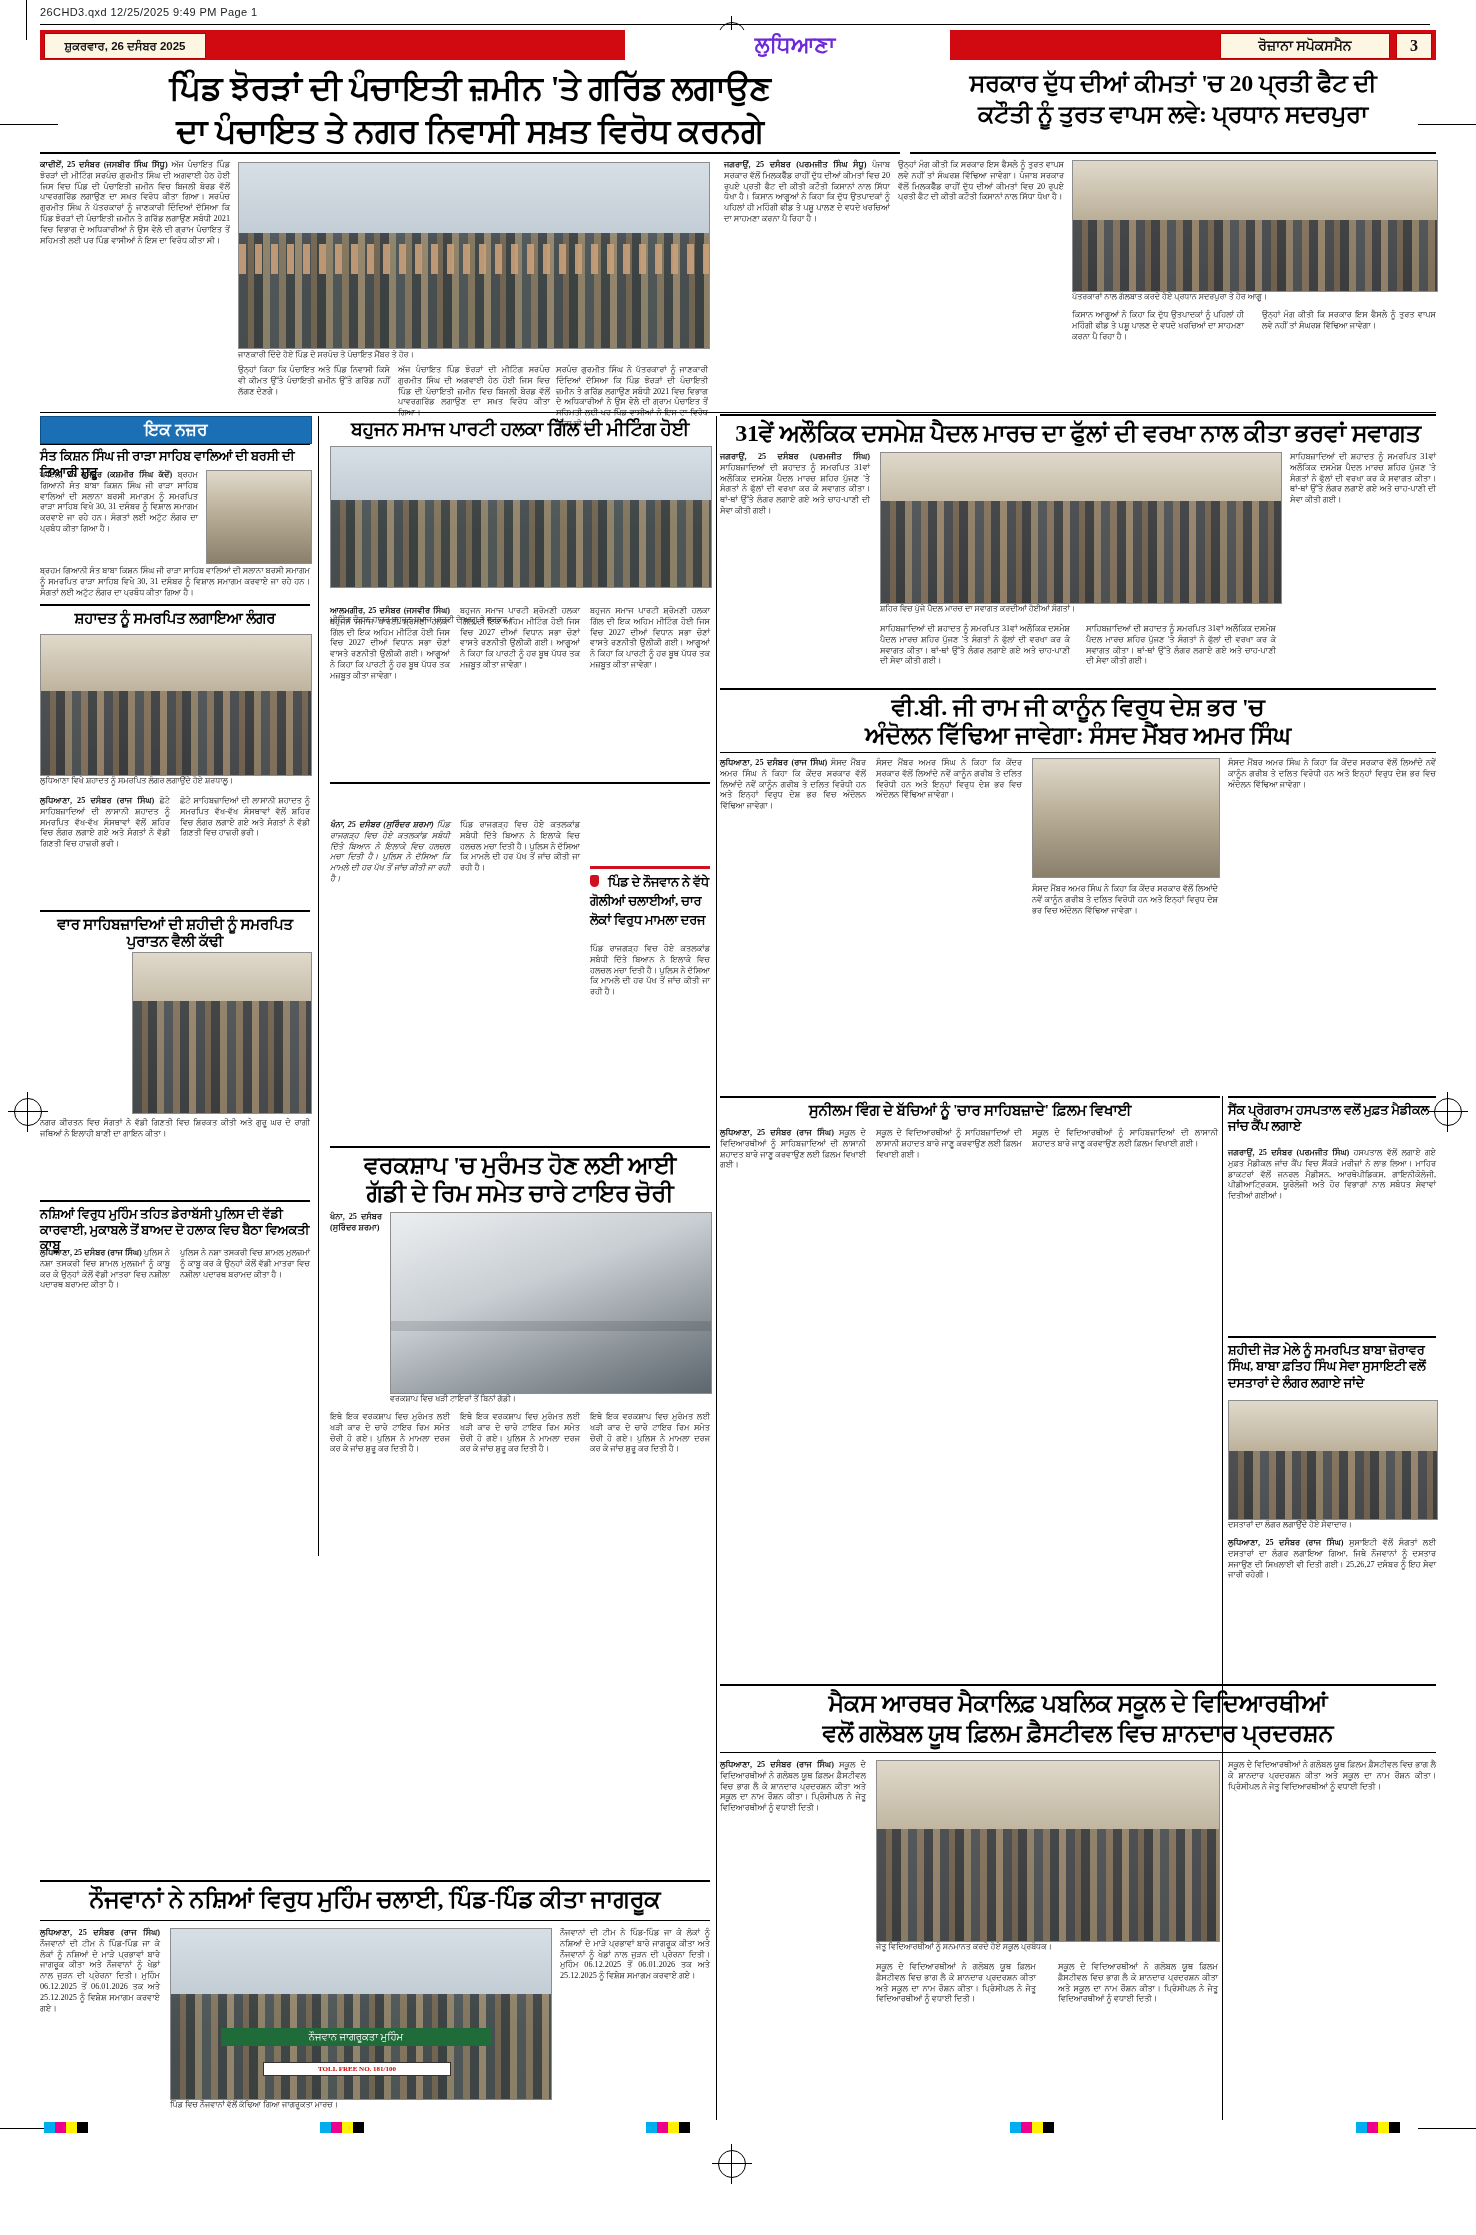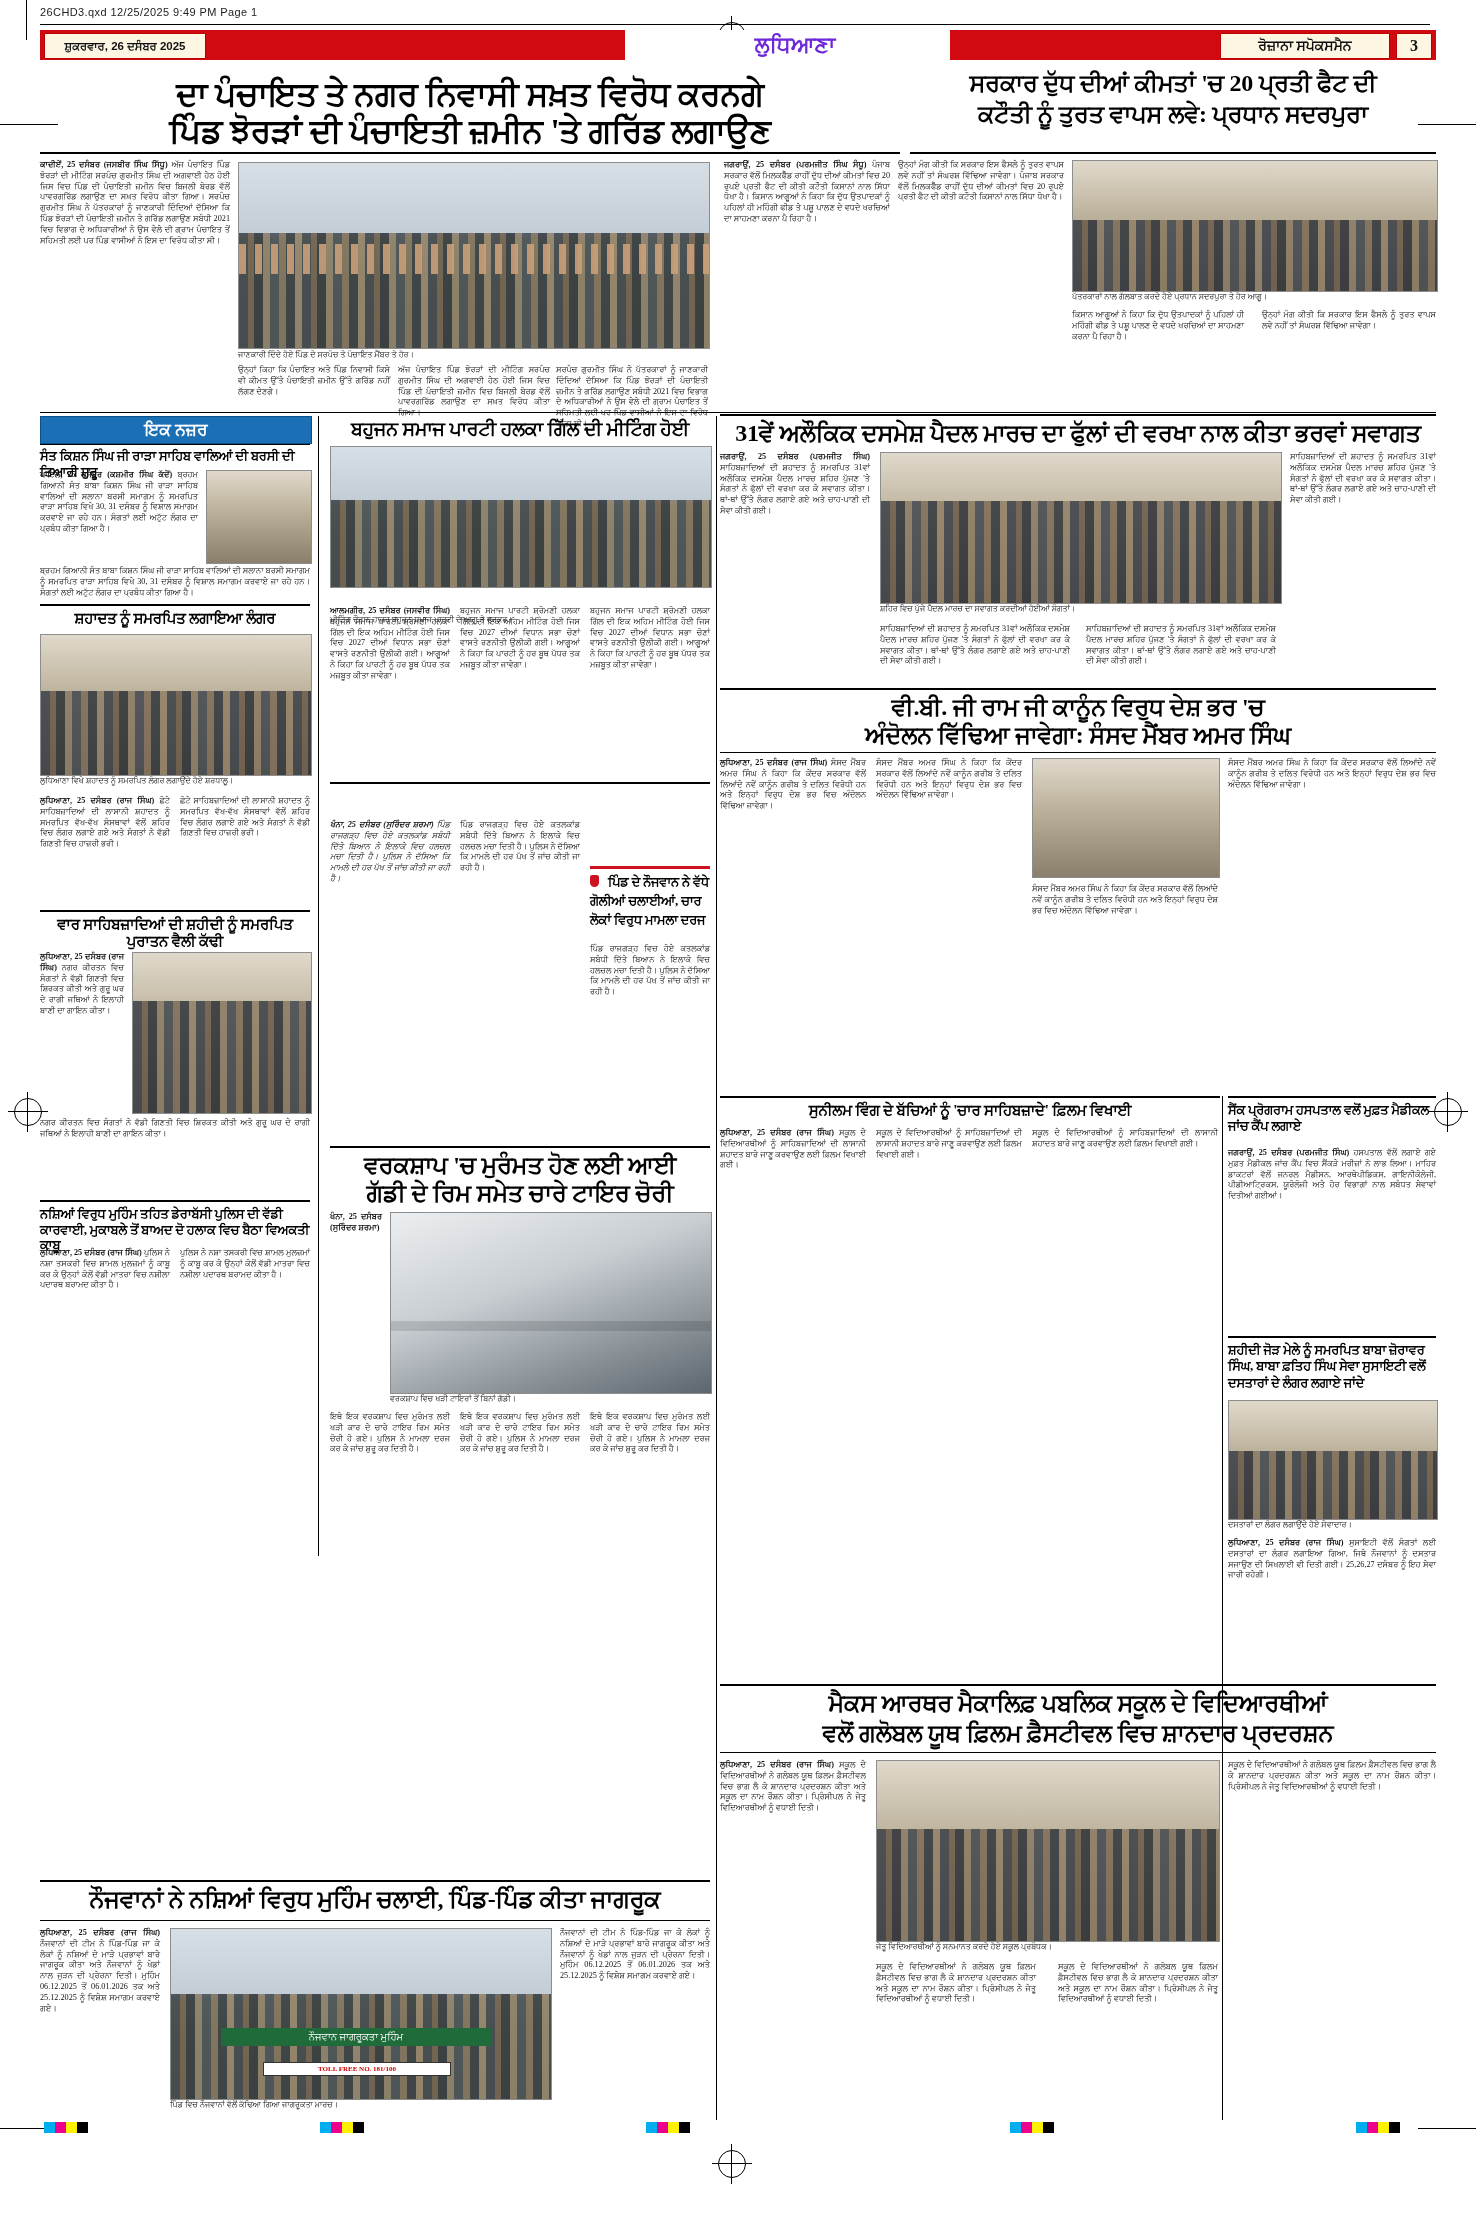--- a/index.html
+++ b/index.html
@@ -121,22 +121,22 @@
     </div>
     <div class="mast-brand">
       <span>ਰੋਜ਼ਾਨਾ ਸਪੋਕਸਮੈਨ</span>
     </div>
     <div class="mast-page">
       <span>3</span>
     </div>
   </div>
 
   <div style="position:absolute;left:40px;top:70px;width:860px;">
+    <div class="hl hl-xl" style="text-align:center;">ਪਿੰਡ ਝੋਰੜਾਂ ਦੀ ਪੰਚਾਇਤੀ ਜ਼ਮੀਨ 'ਤੇ ਗਰਿੱਡ ਲਗਾਉਣ</div>
     <div class="hl hl-xl" style="text-align:center;margin-top:6px;">ਦਾ ਪੰਚਾਇਤ ਤੇ ਨਗਰ ਨਿਵਾਸੀ ਸਖ਼ਤ ਵਿਰੋਧ ਕਰਨਗੇ</div>
-    <div class="hl hl-xl" style="text-align:center;">ਪਿੰਡ ਝੋਰੜਾਂ ਦੀ ਪੰਚਾਇਤੀ ਜ਼ਮੀਨ 'ਤੇ ਗਰਿੱਡ ਲਗਾਉਣ</div>
   </div>
 
   <div style="position:absolute;left:910px;top:70px;width:526px;">
     <div class="hl hl-lg" style="text-align:center;">ਸਰਕਾਰ ਦੁੱਧ ਦੀਆਂ ਕੀਮਤਾਂ 'ਚ 20 ਪ੍ਰਤੀ ਫੈਟ ਦੀ</div>
     <div class="hl hl-lg" style="text-align:center;margin-top:4px;">ਕਟੌਤੀ ਨੂੰ ਤੁਰਤ ਵਾਪਸ ਲਵੇ: ਪ੍ਰਧਾਨ ਸਦਰਪੁਰਾ</div>
   </div>
   <div class="rule-2" style="position:absolute;left:910px;top:152px;width:526px;"></div>
 
   <div class="rule-2" style="position:absolute;left:40px;top:152px;width:860px;"></div>
 
@@ -215,24 +215,20 @@
   <div class="body-col" style="position:absolute;left:40px;top:796px;width:130px;height:110px;">
     <b>ਲੁਧਿਆਣਾ, 25 ਦਸੰਬਰ (ਰਾਜ ਸਿੰਘ)</b>
     <span>ਛੋਟੇ ਸਾਹਿਬਜ਼ਾਦਿਆਂ ਦੀ ਲਾਸਾਨੀ ਸ਼ਹਾਦਤ ਨੂੰ ਸਮਰਪਿਤ ਵੱਖ-ਵੱਖ ਸੰਸਥਾਵਾਂ ਵੱਲੋਂ ਸ਼ਹਿਰ ਵਿਚ ਲੰਗਰ ਲਗਾਏ ਗਏ ਅਤੇ ਸੰਗਤਾਂ ਨੇ ਵੱਡੀ ਗਿਣਤੀ ਵਿਚ ਹਾਜ਼ਰੀ ਭਰੀ।</span>
   </div>
   <div class="body-col" style="position:absolute;left:180px;top:796px;width:130px;height:110px;">
     <span>ਛੋਟੇ ਸਾਹਿਬਜ਼ਾਦਿਆਂ ਦੀ ਲਾਸਾਨੀ ਸ਼ਹਾਦਤ ਨੂੰ ਸਮਰਪਿਤ ਵੱਖ-ਵੱਖ ਸੰਸਥਾਵਾਂ ਵੱਲੋਂ ਸ਼ਹਿਰ ਵਿਚ ਲੰਗਰ ਲਗਾਏ ਗਏ ਅਤੇ ਸੰਗਤਾਂ ਨੇ ਵੱਡੀ ਗਿਣਤੀ ਵਿਚ ਹਾਜ਼ਰੀ ਭਰੀ।</span>
   </div>
 
   <div class="rule-2" style="position:absolute;left:40px;top:910px;width:270px;"></div>
   <div class="hl hl-sm" style="position:absolute;left:40px;top:916px;width:270px;text-align:center;">ਵਾਰ ਸਾਹਿਬਜ਼ਾਦਿਆਂ ਦੀ ਸ਼ਹੀਦੀ ਨੂੰ ਸਮਰਪਿਤ ਪੁਰਾਤਨ ਵੈਲੀ ਕੱਢੀ</div>
-  <div class="body-col" style="position:absolute;left:40px;top:952px;width:84px;height:160px;">
-    <b>ਲੁਧਿਆਣਾ, 25 ਦਸੰਬਰ (ਰਾਜ ਸਿੰਘ)</b>
-    <span>ਨਗਰ ਕੀਰਤਨ ਵਿਚ ਸੰਗਤਾਂ ਨੇ ਵੱਡੀ ਗਿਣਤੀ ਵਿਚ ਸ਼ਿਰਕਤ ਕੀਤੀ ਅਤੇ ਗੁਰੂ ਘਰ ਦੇ ਰਾਗੀ ਜਥਿਆਂ ਨੇ ਇਲਾਹੀ ਬਾਣੀ ਦਾ ਗਾਇਨ ਕੀਤਾ।</span>
-  </div>
   <div class="photo ph-d" style="position:absolute;left:132px;top:952px;width:178px;height:160px;">
     <div class="ph-indoor"></div>
     <div class="ph-people" style="height:70%;"></div>
   </div>
   <div class="body-col" style="position:absolute;left:40px;top:1118px;width:270px;height:78px;">
     <span>ਨਗਰ ਕੀਰਤਨ ਵਿਚ ਸੰਗਤਾਂ ਨੇ ਵੱਡੀ ਗਿਣਤੀ ਵਿਚ ਸ਼ਿਰਕਤ ਕੀਤੀ ਅਤੇ ਗੁਰੂ ਘਰ ਦੇ ਰਾਗੀ ਜਥਿਆਂ ਨੇ ਇਲਾਹੀ ਬਾਣੀ ਦਾ ਗਾਇਨ ਕੀਤਾ।</span>
   </div>
 
   <div class="rule-2" style="position:absolute;left:40px;top:1200px;width:270px;"></div>
   <div class="hl hl-xs" style="position:absolute;left:40px;top:1206px;width:270px;line-height:1.2;">ਨਸ਼ਿਆਂ ਵਿਰੁਧ ਮੁਹਿੰਮ ਤਹਿਤ ਡੇਰਾਬੱਸੀ ਪੁਲਿਸ ਦੀ ਵੱਡੀ ਕਾਰਵਾਈ, ਮੁਕਾਬਲੇ ਤੋਂ ਬਾਅਦ ਦੋ ਹਲਾਕ ਵਿਚ ਬੈਠਾ ਵਿਅਕਤੀ ਕਾਬੂ</div>

